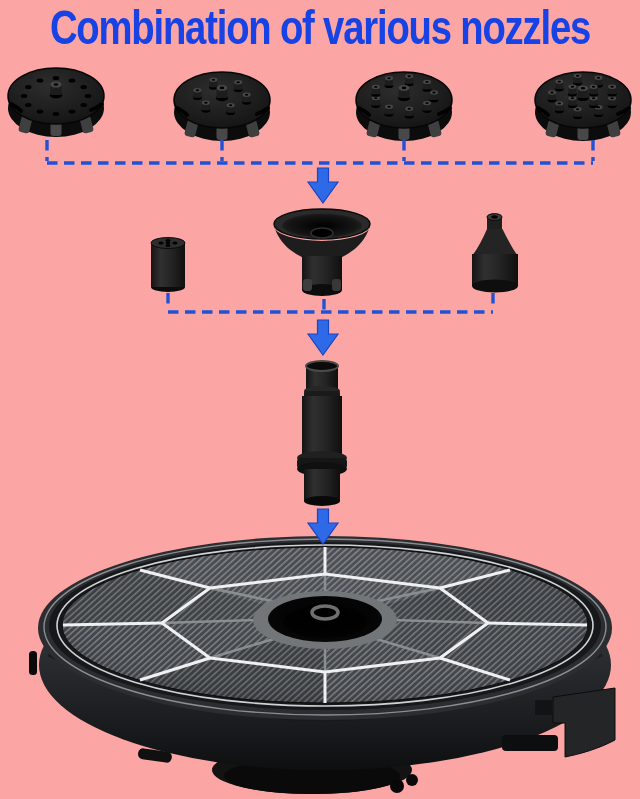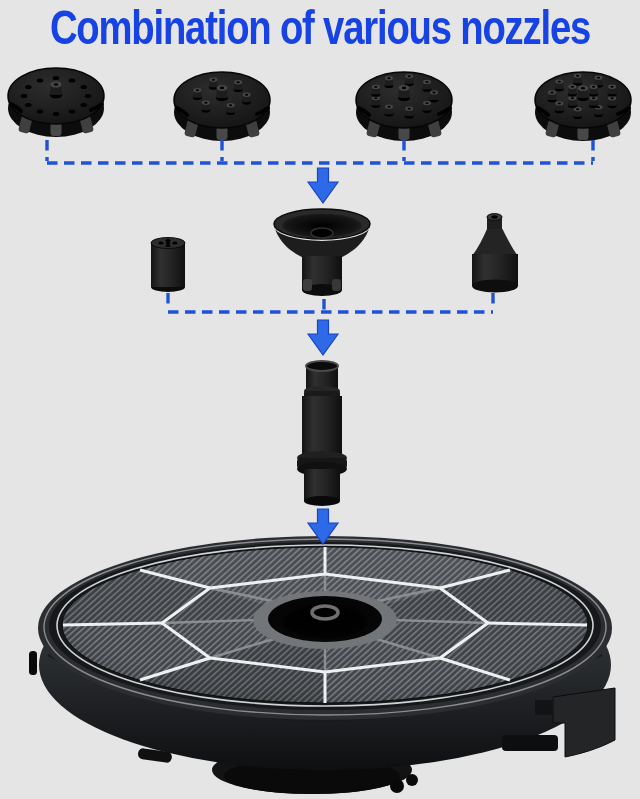--- a/index.html
+++ b/index.html
@@ -1,18 +1,18 @@
 <!DOCTYPE html>
 <html style="--accent: #1743E4; --dash: #2052D6; --arrow: #2E69E8; --arrowBorder: #1A45C2;"><head>
 <meta charset="utf-8">
 <style>
   html,body{margin:0;padding:0;background:#fff;}
   .stage{
     position:relative;width:640px;height:799px;margin:0 auto;
-    background:#e5e5e5;overflow:hidden;
+    background:#fca5a5;overflow:hidden;
     font-family:"Liberation Sans",sans-serif;
   }
   .title{
     position:absolute;top:1px;left:0;right:0;
     text-align:center;white-space:nowrap;
     font-weight:bold;font-size:39px;letter-spacing:-1.2px;
     color:var(--accent,#1743E4);
     transform:scale(0.98,1.22);transform-origin:center top;
   }
   .canvas{position:absolute;top:0;left:0;}

